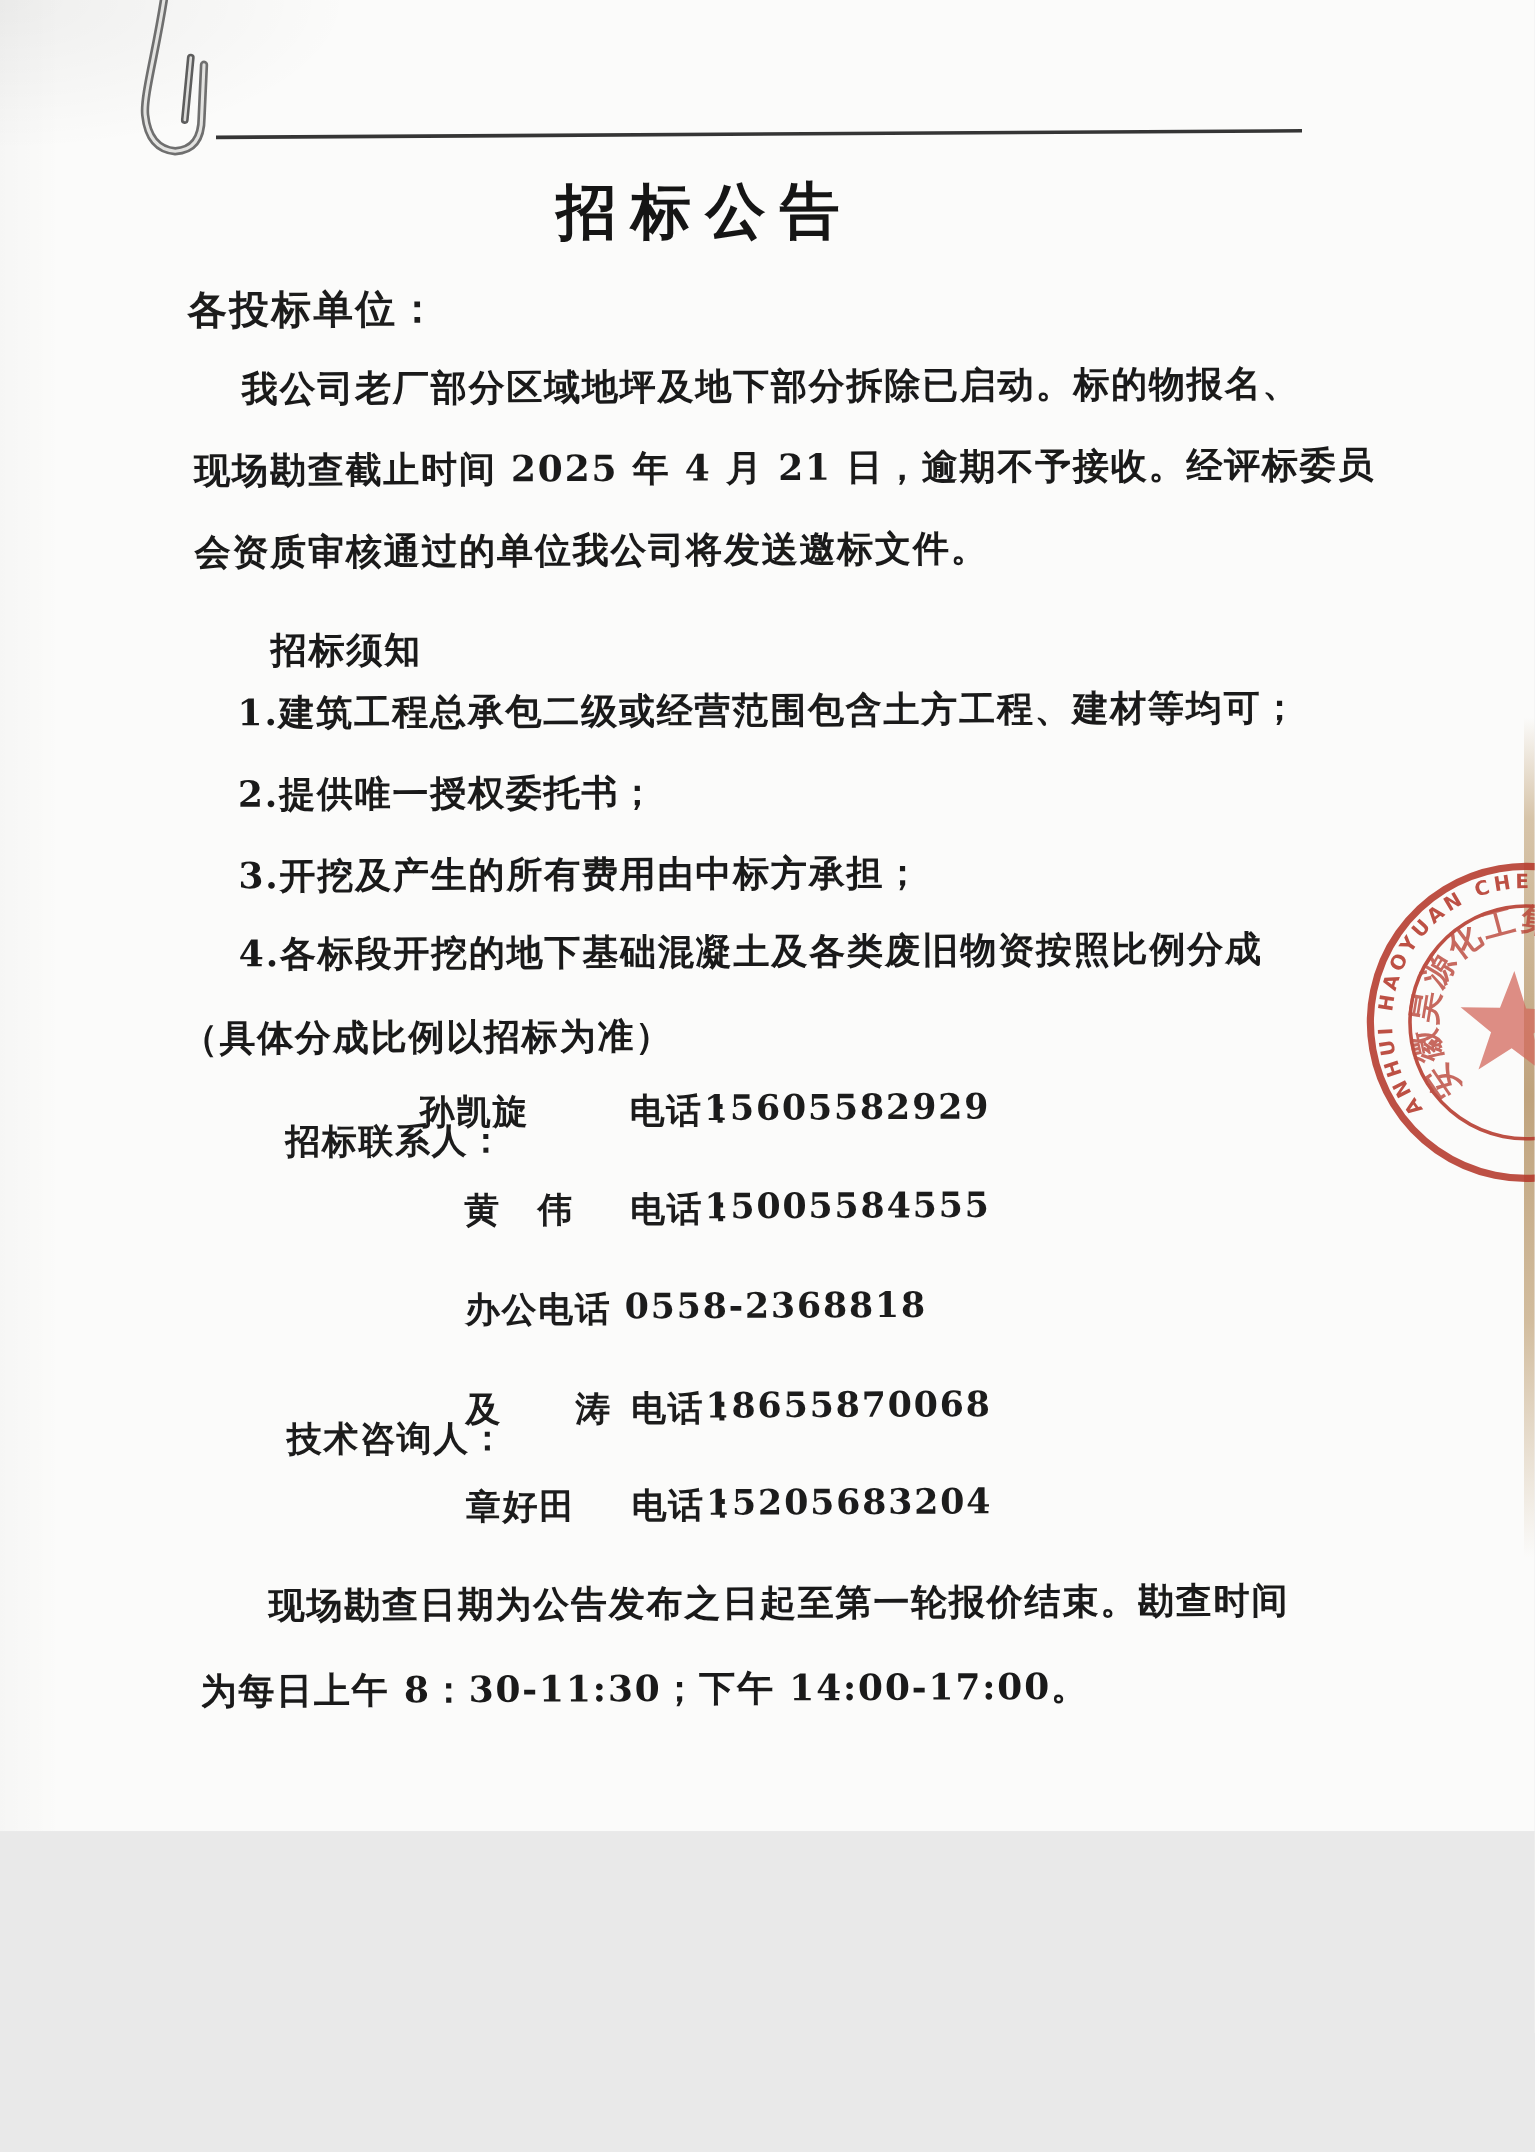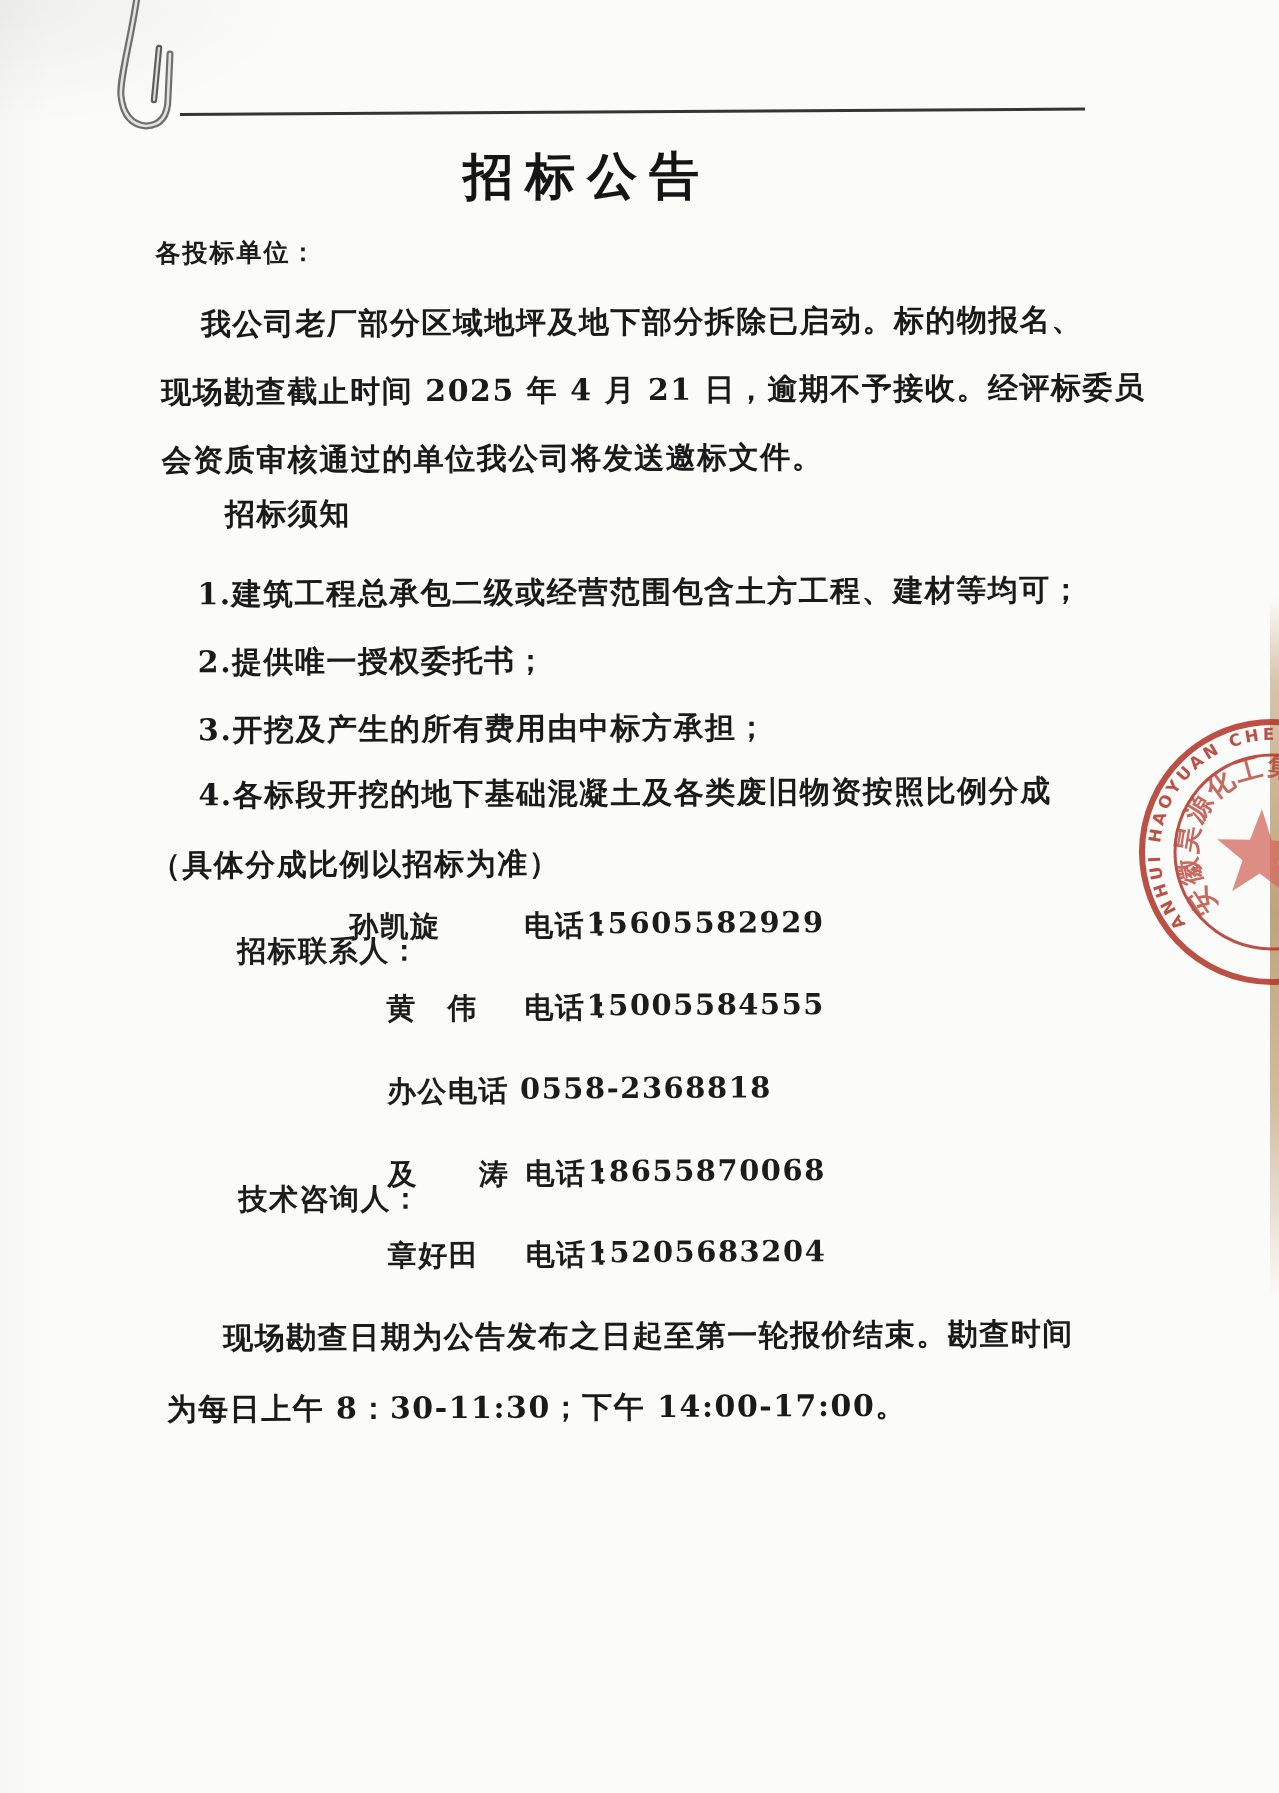--- a/index.html
+++ b/index.html
@@ -1,18 +1,18 @@
 <!DOCTYPE html>
 <html><head>
 <meta charset="utf-8">
 <style>
   html,body{margin:0;padding:0;background:#e9e9e9;}
   #page{
     position:relative;
-    width:1279px;height:1793px;
+    width:1279px;height:1526px;
     margin:0 auto;
     background:#fbfbfa;
     overflow:hidden;
     font-family:"DejaVu Serif","Liberation Serif",serif;
     color:#1c1c1c;
   }
   
   #page::before{
     content:"";position:absolute;inset:0;pointer-events:none;
     background:
@@ -23,21 +23,21 @@
   .abs{position:absolute;white-space:nowrap;}
   .rule{
     position:absolute;left:180px;top:113px;width:905px;height:3px;
     background:#353535;transform:rotate(-0.35deg);transform-origin:left center;
   }
   .title{
     position:absolute;left:0;top:143px;width:1180px;text-align:center;
     font-size:50px;font-weight:bold;letter-spacing:12px;color:#151515;
   }
   .body-line{font-size:30px;font-weight:bold;letter-spacing:1.5px;color:#1a1a1a;}
-  .salutation{font-size:25px;font-weight:bold;letter-spacing:2px;}
+  .salutation{font-size:33px;font-weight:bold;letter-spacing:2px;}
   .contact-row{position:absolute;left:0;width:1279px;height:42px;}
   .contact-row span{position:absolute;white-space:nowrap;font-size:29px;font-weight:bold;letter-spacing:1.5px;}
   .c-role{left:236px;margin-top:24px;}
   .c-name{left:385px;}
   .c-plabel{left:523px;font-family:Liberation Mono, monospace;}
   .c-phone{left:585px;}
   #crow1 .c-name{left:348px;}
   #crow3 .c-phone{left:518px;}
   
   .edge-artifact{
@@ -71,21 +71,21 @@
 
   <div id="content">
     <div class="title">招标公告</div>
 
     <div class="abs salutation" style="left:158px;top:234px;">各投标单位：</div>
 
     <div class="abs body-line" style="left:203px;top:302px;">我公司老厂部分区域地坪及地下部分拆除已启动。标的物报名、</div>
     <div class="abs body-line" style="left:163px;top:370px;">现场勘查截止时间 2025 年 4 月 21 日，逾期不予接收。经评标委员</div>
     <div class="abs body-line" style="left:163px;top:438px;">会资质审核通过的单位我公司将发送邀标文件。</div>
 
-    <div class="abs body-line" style="left:226px;top:492px;">招标须知</div>
+    <div class="abs body-line" style="left:226px;top:520px;">招标须知</div>
 
     <div class="abs body-line" style="left:198px;top:572px;">1.建筑工程总承包二级或经营范围包含土方工程、建材等均可；</div>
     <div class="abs body-line" style="left:198px;top:640px;">2.提供唯一授权委托书；</div>
     <div class="abs body-line" style="left:198px;top:708px;">3.开挖及产生的所有费用由中标方承担；</div>
     <div class="abs body-line" style="left:198px;top:773px;">4.各标段开挖的地下基础混凝土及各类废旧物资按照比例分成</div>
 
     <div class="abs body-line" style="left:150px;top:843px;">（具体分成比例以招标为准）</div>
 
     <div class="contact-row" id="crow1" style="top:906px;">
       <span class="c-role">招标联系人：</span>

